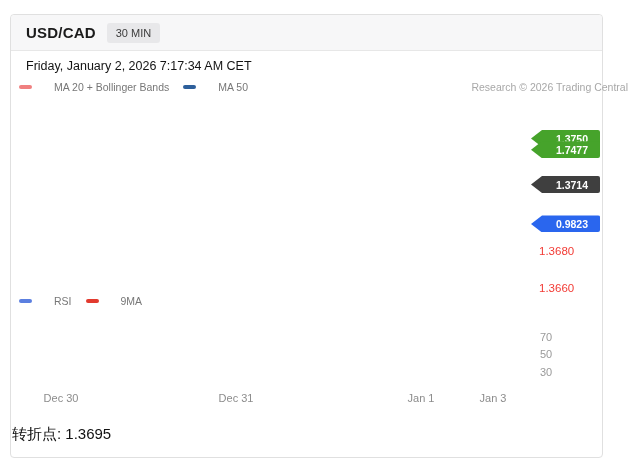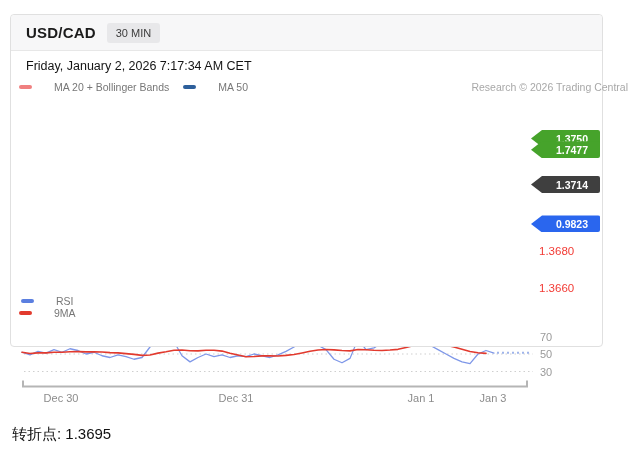--- a/index.html
+++ b/index.html
@@ -1,32 +1,32 @@
 <!DOCTYPE html>
 <html><head>
 <meta charset="utf-8">
 <style>
   * { margin:0; padding:0; box-sizing:border-box; }
   html,body { width:637px; height:460px; background:#fff; font-family:"Liberation Sans", sans-serif; }
   #stage { position:relative; width:637px; height:460px; background:#fff; overflow:hidden; }
 
-  .card { position:absolute; left:10px; top:14px; width:593px; height:333px;
+  .card { position:absolute; left:10px; top:14px; width:593px; height:444px;
           background:#fff; border:1px solid #e0e0e0; border-radius:4px; }
   .card-header { position:absolute; left:0; top:0; right:0; height:36px;
                  background:#f7f7f8; border-bottom:1px solid #e7e7e7;
                  display:flex; align-items:center; padding-left:15px;
                  border-radius:4px 4px 0 0; }
   .pair-title { font-size:15px; font-weight:bold; color:#1b1b1b; letter-spacing:.2px; }
   .interval-badge { margin-left:11px; background:#e8e8ea; color:#3c3c3c; font-size:11px;
                     padding:4px 9px; border-radius:3px; }
   .datetime { position:absolute; left:15px; top:44px; font-size:12.5px; color:#141414; }
 
   .legend { position:absolute; display:flex; align-items:center; font-size:10.5px; color:#777; }
   .legend-price { left:19px; top:81px; }
-  .legend-rsi { left:19px; top:295px;flex-direction:column; }
+  .legend-rsi { left:19px; top:295px; }
   .swatch { display:inline-block; width:13px; height:4px; border-radius:2px; margin-right:6px; }
   .legend-item { display:flex; align-items:center; margin-right:14px;gap:16px; }
   .research { position:absolute; right:9px; top:81px; font-size:10.5px; color:#a8a8a8; }
 
   svg { position:absolute; left:0; top:0; }
 
   .price-badge { position:absolute; height:17px; color:#fff; font-size:10.5px; font-weight:bold;
                  display:flex; align-items:center; justify-content:center;
                  padding-left:13px; border-radius:0 2px 2px 0;
                  clip-path:polygon(11px 0, 100% 0, 100% 100%, 11px 100%, 0 50%); }

